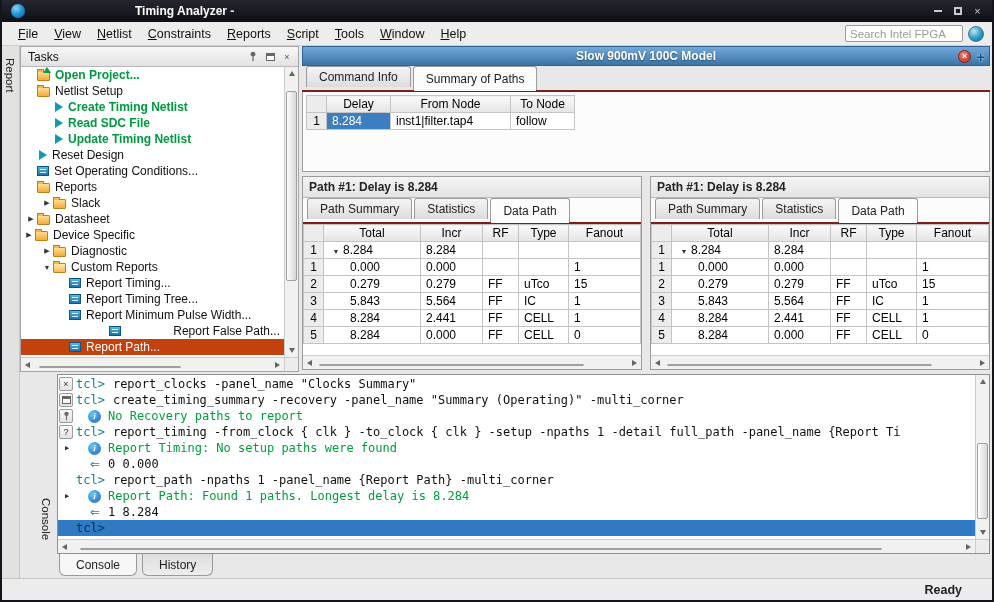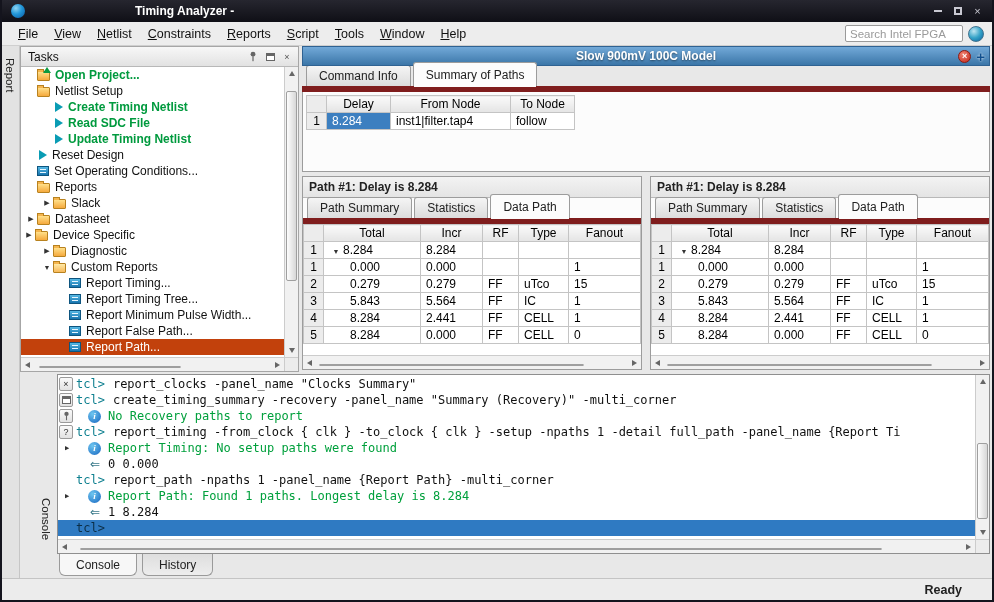--- a/index.html
+++ b/index.html
@@ -101,21 +101,21 @@
   .model-header { height:20px; background:linear-gradient(#72a9d8,#3b76a8); border:1px solid #2f6292;
                   display:flex; align-items:center; justify-content:center; position:relative;
                   color:#fff; font-weight:bold; font-size:12px; text-shadow:0 1px 2px rgba(0,0,0,.45); }
   .model-icons { position:absolute; right:4px; top:0; bottom:0; display:flex; align-items:center; gap:5px; }
   .red-close { width:13px; height:13px; border-radius:50%; border:1px solid #8e1a10;
                background:radial-gradient(circle at 35% 30%,#f08070,#c2271a);
                color:#fff; font-size:9px; font-weight:bold; display:flex; align-items:center;
                justify-content:center; text-shadow:none; }
   .blue-plus { color:#0f4f8e; font-size:15px; font-weight:bold; text-shadow:0 0 2px #fff; }
 
-  .tabbar { display:flex; align-items:flex-end; padding-left:4px; border-bottom:6px solid #7f1d1d;
+  .tabbar { display:flex; padding-left:4px; border-bottom:2px solid #7f1d1d;
             height:26px; gap:2px; }
   .tab { border:1px solid #9c9c9c; border-bottom:none; border-radius:3px 3px 0 0;
          background:linear-gradient(#f5f5f5,#dcdcdc); padding:0 12px; font-size:12px; color:#222;
          height:21px; display:flex; align-items:center; }
   .tab.active { background:#fcfcfc; height:24px; position:relative; }
   .tab.active::after { content:""; position:absolute; left:0; right:0; bottom:-1px; height:1px; background:#fcfcfc; }
 
   .model-content { position:absolute; left:0; top:46px; right:0; height:80px; background:#fcfcfc;
                    border:1px solid #9c9c9c; border-top:none; padding:3px; }
 
@@ -310,21 +310,21 @@
         <div class="tree-item" style="padding-left: 36px;">
           <span class="expander"></span>
           <span class="ticon icon-panel"></span>
           <span class="tree-label">Report Timing Tree...</span>
         </div>
         <div class="tree-item" style="padding-left: 36px;">
           <span class="expander"></span>
           <span class="ticon icon-panel"></span>
           <span class="tree-label">Report Minimum Pulse Width...</span>
         </div>
-        <div class="tree-item" style="padding-left: 36px;">
+        <div class="tree-item" style="padding-left: 28px; justify-content: space-between;">
           <span class="expander"></span>
           <span class="ticon icon-panel"></span>
           <span class="tree-label">Report False Path...</span>
         </div>
         <div class="tree-item selected" style="padding-left: 36px;">
           <span class="expander"></span>
           <span class="ticon icon-panel"></span>
           <span class="tree-label">Report Path...</span>
         </div>
       </div>
@@ -597,21 +597,21 @@
           <circle cx="5" cy="3.2" r="2.4" fill="#666"></circle>
           <rect x="4.4" y="5.2" width="1.2" height="5" fill="#666"></rect>
         </svg>
       </div>
       <div class="cbtn">
           <span>?</span>
         </div>
     </div>
     <div class="console-lines" id="console-lines">
         <div class="cline"><span class="lgutter"></span><span class="prompt">tcl&gt;</span><span class="ctext">report_clocks -panel_name "Clocks Summary"</span></div>
-        <div class="cline"><span class="lgutter"></span><span class="prompt">tcl&gt;</span><span class="ctext">create_timing_summary -recovery -panel_name "Summary (Recovery)" -multi_corner</span></div>
+        <div class="cline"><span class="lgutter"></span><span class="prompt">tcl&gt;</span><span class="ctext">create_timing_summary -recovery -panel_name "Summary (Operating)" -multi_corner</span></div>
         <div class="cline"><span class="lgutter"></span><span class="info-badge">i</span><span class="ctext green">No Recovery paths to report</span></div>
         <div class="cline"><span class="lgutter"></span><span class="prompt">tcl&gt;</span><span class="ctext">report_timing -from_clock { clk } -to_clock { clk } -setup -npaths 1 -detail full_path -panel_name {Report Ti</span></div>
         <div class="cline"><span class="lgutter">▶</span><span class="info-badge">i</span><span class="ctext green">Report Timing: No setup paths were found</span></div>
         <div class="cline"><span class="lgutter"></span><span class="ret-arrow">⇐</span><span class="ctext">0 0.000</span></div>
         <div class="cline"><span class="lgutter"></span><span class="prompt">tcl&gt;</span><span class="ctext">report_path -npaths 1 -panel_name {Report Path} -multi_corner</span></div>
         <div class="cline"><span class="lgutter">▶</span><span class="info-badge">i</span><span class="ctext green">Report Path: Found 1 paths. Longest delay is 8.284</span></div>
         <div class="cline"><span class="lgutter"></span><span class="ret-arrow">⇐</span><span class="ctext">1 8.284</span></div>
         <div class="cline active-line"><span class="lgutter"></span><span class="prompt">tcl&gt;</span><span class="ctext"></span></div>
       </div>
     <div class="vscroll">

